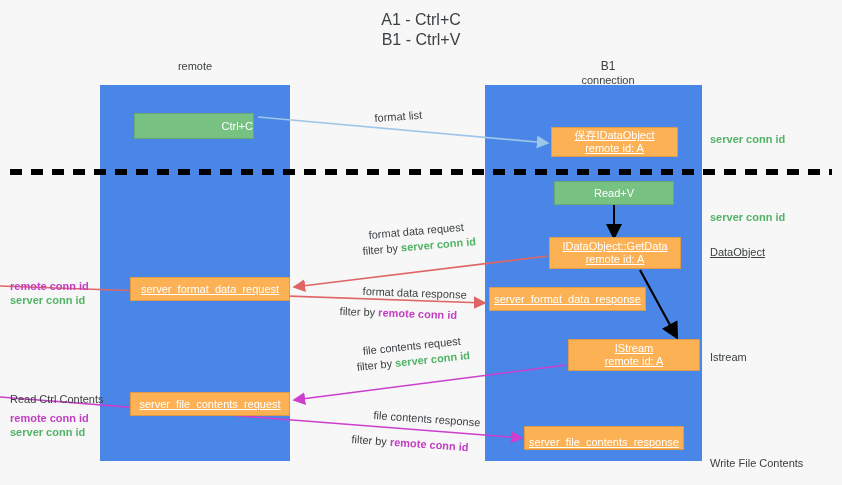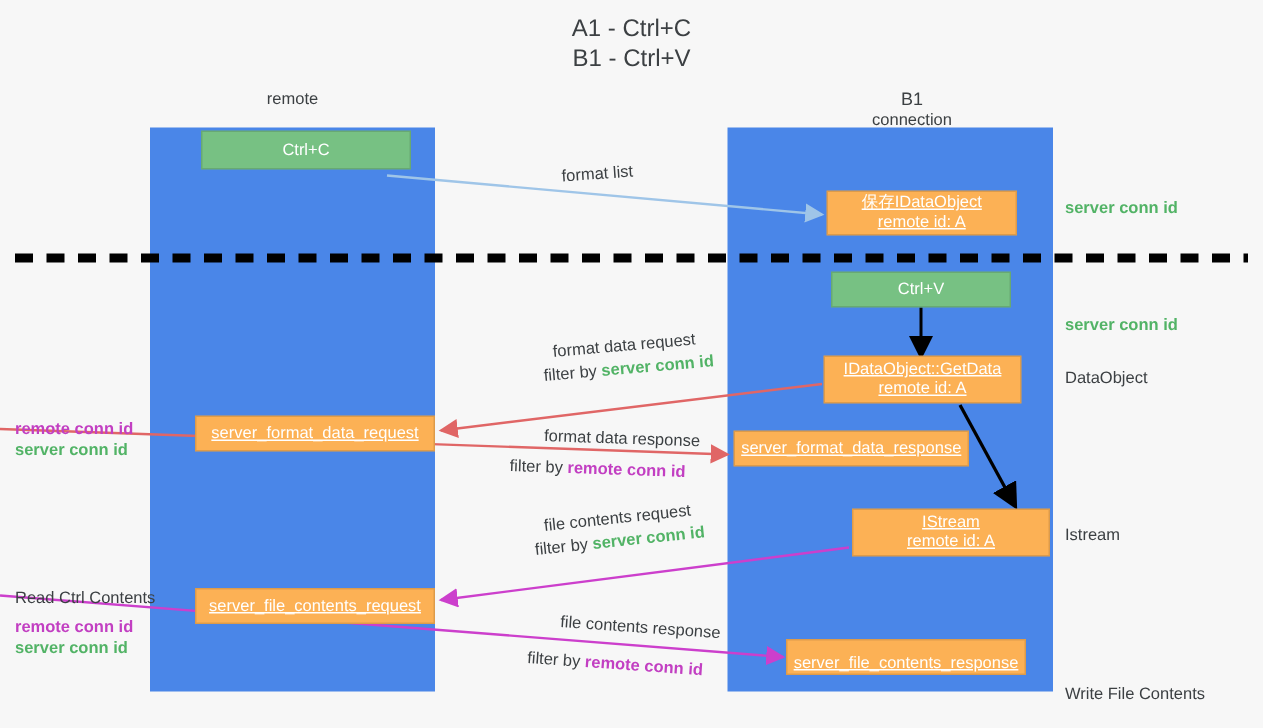--- a/index.html
+++ b/index.html
@@ -99,31 +99,31 @@
 
     <line x1="548" y1="256" x2="294" y2="287" stroke="#e06666" stroke-width="1.6" marker-end="url(#ah-red)"></line>
 
     <line x1="0" y1="286" x2="485" y2="303" stroke="#e06666" stroke-width="1.6" marker-end="url(#ah-red)"></line>
 
     <line x1="566" y1="365" x2="294" y2="400" stroke="#cc3fcc" stroke-width="1.6" marker-end="url(#ah-mag)"></line>
 
     <line x1="0" y1="397" x2="522" y2="438" stroke="#cc3fcc" stroke-width="1.6" marker-end="url(#ah-mag)"></line>
   </svg>
 
-  <div class="box green" style="left:134px;top:87px;width:140px;height:26px;">
+  <div class="box green" style="left:134px;top:113px;width:120px;height:26px;align-items:flex-end;">
     <div>Ctrl+C</div>
   </div>
 
   <div class="box orange" style="left:551px;top:127px;width:127px;height:30px;">
     <div>保存IDataObject</div>
     <div>remote id: A</div>
   </div>
 
   <div class="box green" style="left:554px;top:181px;width:120px;height:24px;">
-    <div>Ctrl+V</div>
+    <div>Read+V</div>
   </div>
 
   <div class="box orange" style="left:549px;top:237px;width:132px;height:32px;">
     <div>IDataObject::GetData</div>
     <div>remote id: A</div>
   </div>
 
   <div class="box orange" style="left:568px;top:339px;width:132px;height:32px;">
     <div>IStream</div>
     <div>remote id: A</div>
@@ -162,21 +162,21 @@
     <span>filter by </span><span class="lbl green" style="position:static;">server conn id</span>
   </div>
 
   <div class="lbl rot" style="left:374px;top:408px;transform:rotate(4deg);">file contents response</div>
   <div class="lbl rot" style="left:352px;top:432px;transform:rotate(4deg);">
     <span>filter by </span><span class="lbl purple" style="position:static;">remote conn id</span>
   </div>
 
   <div class="side green" style="left:710px;top:132px;">server conn id</div>
   <div class="side green" style="left:710px;top:210px;">server conn id</div>
-  <div class="side plain" style="left:710px;top:245px;">DataObject</div>
+  <div class="side plain" style="left:710px;top:245px;text-decoration:underline;">DataObject</div>
   <div class="side plain" style="left:710px;top:350px;">Istream</div>
   <div class="side plain" style="left:710px;top:456px;">Write File Contents</div>
 
   <div class="side purple" style="left:10px;top:279px;">remote conn id</div>
   <div class="side green" style="left:10px;top:293px;">server conn id</div>
 
   <div class="side plain" style="left:10px;top:392px;">Read Ctrl Contents</div>
   <div class="side purple" style="left:10px;top:411px;">remote conn id</div>
   <div class="side green" style="left:10px;top:425px;">server conn id</div>
 

